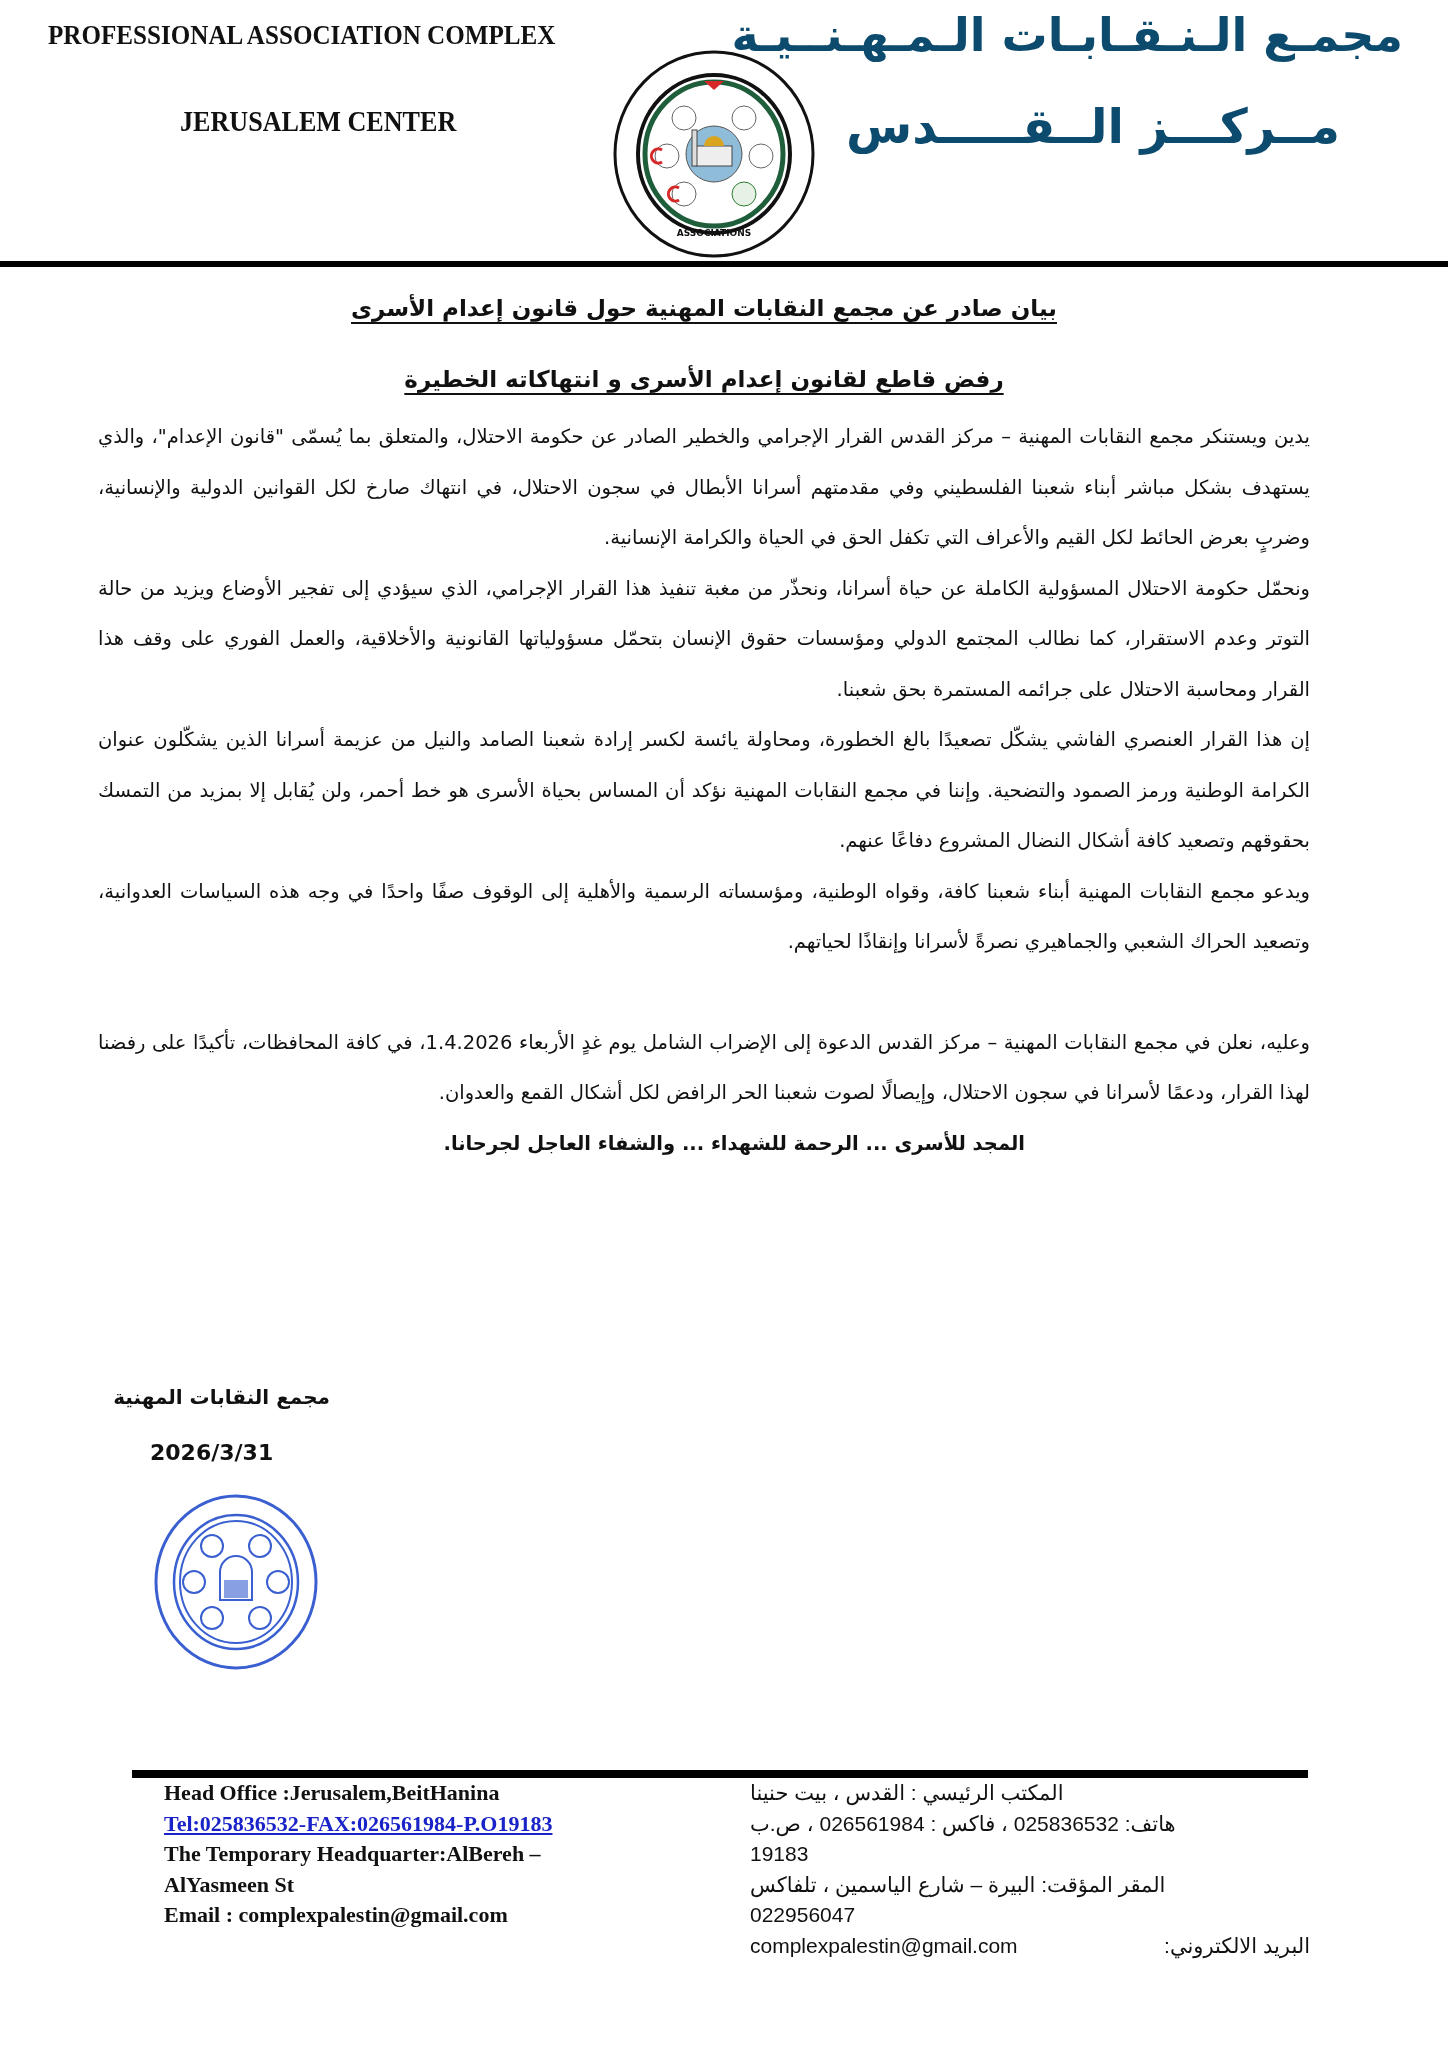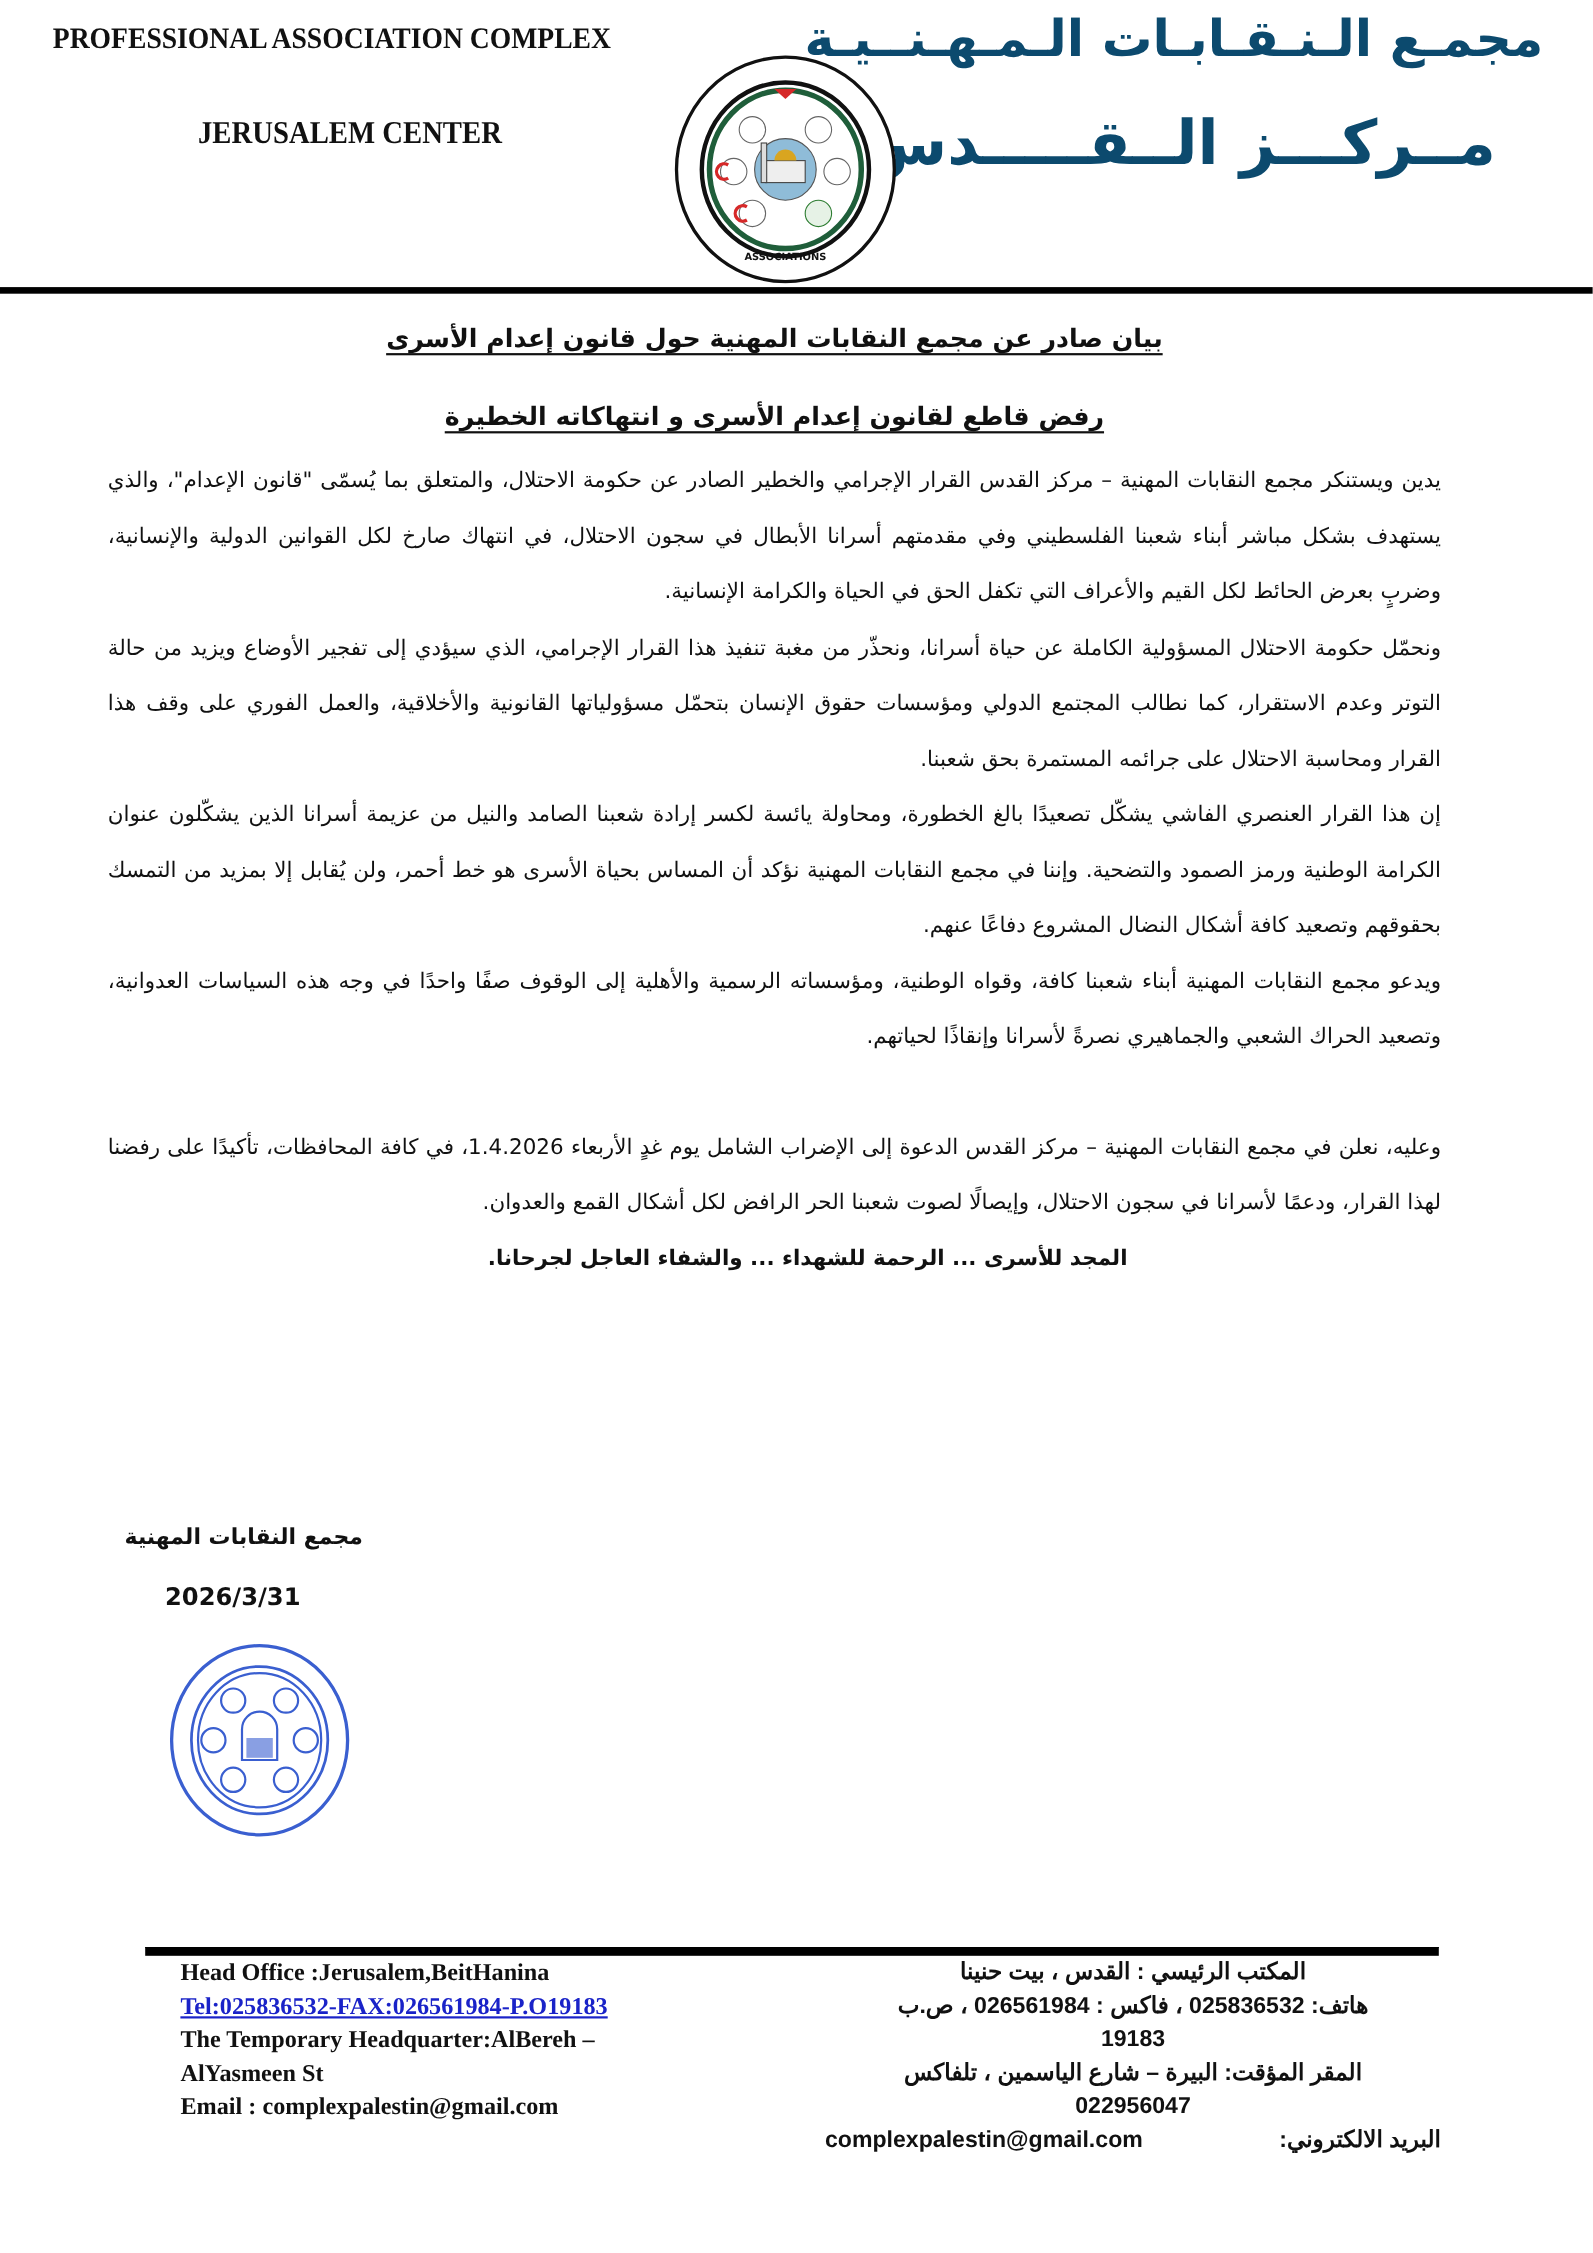--- a/index.html
+++ b/index.html
@@ -3,37 +3,37 @@
 <meta charset="utf-8">
 <style>
   html, body { margin: 0; padding: 0; background: #ffffff; }
   body { width: 1448px; height: 2048px; position: relative; overflow: hidden; color: #111; }
   .abs { position: absolute; }
   .hdr-en { font-family: "Liberation Serif", serif; font-weight: bold; color: #111; letter-spacing: 0; }
   .hdr-en.l1 { left: 48px; top: 20px; font-size: 27px; transform: scaleX(0.93); transform-origin: left; }
   .hdr-en.l2 { left: 180px; top: 105px; font-size: 29px; transform: scaleX(0.9); transform-origin: left; }
   .hdr-ar { font-family: "DejaVu Sans", sans-serif; font-weight: bold; direction: rtl; color: #0c4a6e; }
   .hdr-ar.l1 { right: 45px; top: 8px; font-size: 46px; letter-spacing: 2px; }
-  .hdr-ar.l2 { right: 88px; top: 98px; font-size: 56px; letter-spacing: 10px; }
+  .hdr-ar.l2 { right: 108px; top: 98px; font-size: 48px; letter-spacing: 10px; }
   .logo { left: 612px; top: 50px; width: 204px; height: 208px; }
   .rule-top { left: 0; top: 261px; width: 1448px; height: 6px; background: #000; }
   .title { font-family: "DejaVu Sans", sans-serif; font-weight: bold; direction: rtl; text-align: center; text-decoration: underline; text-underline-offset: 6px; left: 0; width: 1408px; font-size: 23px; }
   .title.t1 { top: 295px; }
   .title.t2 { top: 366px; }
   .body-text { left: 98px; width: 1212px; top: 412px; direction: rtl; text-align: justify; font-family: "DejaVu Sans", sans-serif; font-size: 19.5px; line-height: 50.5px; }
   .body-text p { margin: 0; }
   .body-text p.gap { margin-top: 50px; }
   .body-text p.closing { text-align: center; font-weight: bold; margin-right: 260px; text-align: right; padding-right: 285px; margin-right: 0; }
   .sign-name { right: 1118px; top: 1385px; font-family: "DejaVu Sans", sans-serif; font-weight: bold; font-size: 20px; direction: rtl; white-space: nowrap; }
   .sign-date { left: 150px; top: 1440px; font-family: "DejaVu Sans", sans-serif; font-weight: bold; font-size: 22px; }
   .stamp { left: 150px; top: 1490px; width: 172px; height: 185px; }
   .rule-bottom { left: 132px; top: 1770px; width: 1176px; height: 7px; background: #000; border-top: 1px solid #000; }
   .foot-en { left: 164px; top: 1778px; font-family: "Liberation Serif", serif; font-weight: bold; font-size: 22px; line-height: 30.5px; }
   .foot-en .link { color: #1a23c8; text-decoration: underline; }
-  .foot-ar { right: 138px; top: 1778px; width: 560px; font-family: "Liberation Sans", sans-serif; font-weight: bold; font-size: 21px; line-height: 30.5px; direction: rtl; text-align: center; }
+  .foot-ar { right: 138px; top: 1778px; width: 560px; font-family: "Liberation Sans", sans-serif; font-weight: normal; font-size: 21px; line-height: 30.5px; direction: rtl; text-align: left; }
   .foot-ar .email-line { display: flex; justify-content: space-between; direction: rtl; }
 </style>
 </head>
 <body>
 
 <div class="abs hdr-en l1">PROFESSIONAL ASSOCIATION COMPLEX</div>
 <div class="abs hdr-en l2">JERUSALEM CENTER</div>
 <div class="abs hdr-ar l1">مجمـع الـنـقـابـات الـمـهـنــيـة</div>
 <div class="abs hdr-ar l2">مــركـــز الــقـــــدس</div>
 

